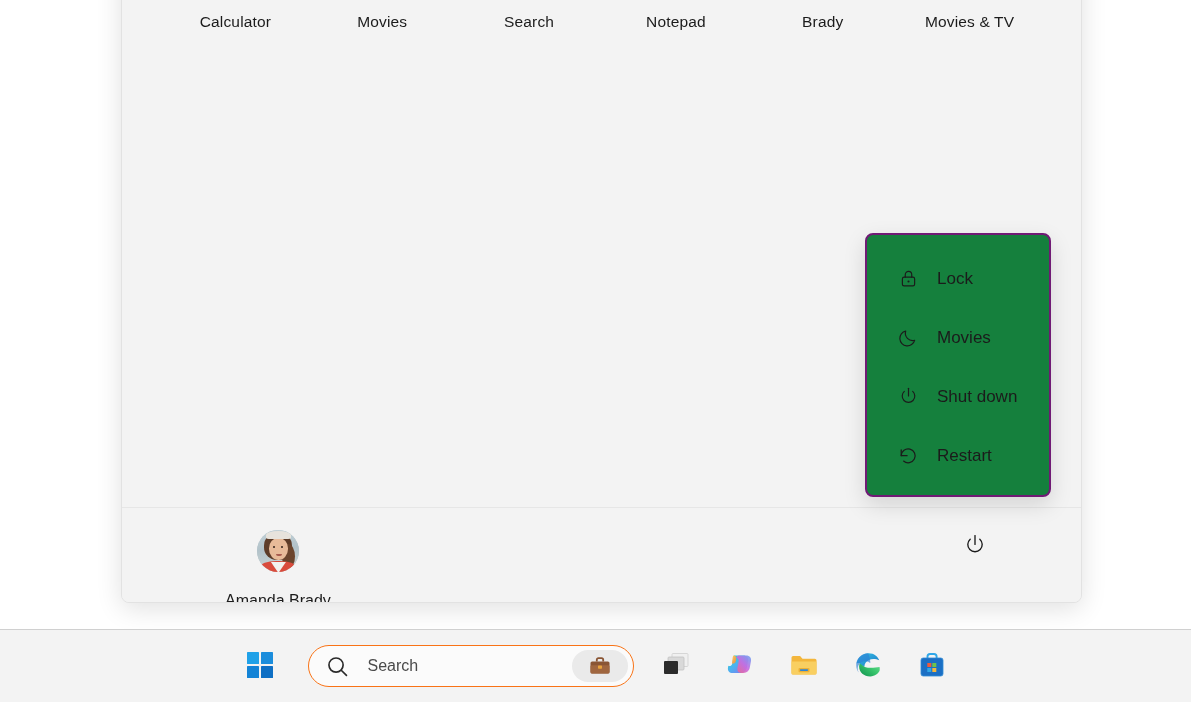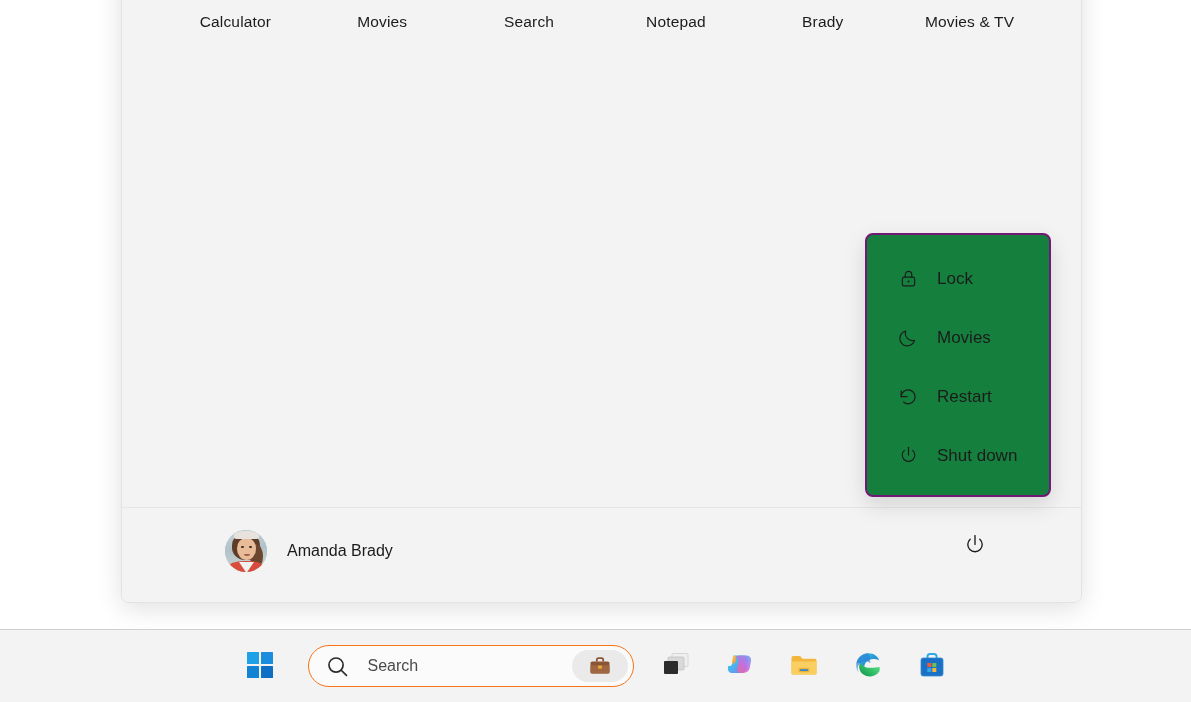--- a/index.html
+++ b/index.html
@@ -82,20 +82,21 @@
   }
   #account-row {
     position: absolute;
     left: 98px;
     top: 17px;
     display: flex;
     align-items: center;
     gap: 20px;
     padding: 5px 10px 5px 5px;
     border-radius: 6px;
+    flex-direction: column;
   }
   #avatar {
     width: 42px;
     height: 42px;
     border-radius: 50%;
     overflow: hidden;
     position: relative;
     background: #b9c6cc;
     flex: none;
   }
@@ -416,36 +417,36 @@
       <span class="flyout-icon">
         <svg width="21" height="21" viewBox="0 0 24 24" fill="none" stroke="#1b1b1b" stroke-width="1.35" stroke-linecap="round" stroke-linejoin="round">
           <path d="M19 15.2A8.4 8.4 0 0 1 8.8 4.6a8.6 8.6 0 1 0 10.2 10.6z"></path>
         </svg>
       </span>
       <span class="flyout-label">Movies</span>
     </div>
 
     <div class="flyout-item">
       <span class="flyout-icon">
+        <svg width="21" height="21" viewBox="0 0 24 24" fill="none" stroke="#1b1b1b" stroke-width="1.35" stroke-linecap="round">
+          <path d="M7.2 6.2a7.2 7.2 0 1 0 9.6 0"></path>
+          <line x1="12" y1="2.6" x2="12" y2="11.4"></line>
+        </svg>
+      </span>
+      <span class="flyout-label">Shut down</span>
+    </div>
+
+    <div class="flyout-item">
+      <span class="flyout-icon">
         <svg width="22" height="22" viewBox="0 0 24 24" fill="none" stroke="#1b1b1b" stroke-width="1.35" stroke-linecap="round" stroke-linejoin="round">
           <path d="M4.6 11.6a7.6 7.6 0 1 1 2.6 5.9"></path>
           <polyline points="4.6,5.2 4.6,11.7 11,11.7"></polyline>
         </svg>
       </span>
       <span class="flyout-label">Restart</span>
-    </div>
-
-    <div class="flyout-item">
-      <span class="flyout-icon">
-        <svg width="21" height="21" viewBox="0 0 24 24" fill="none" stroke="#1b1b1b" stroke-width="1.35" stroke-linecap="round">
-          <path d="M7.2 6.2a7.2 7.2 0 1 0 9.6 0"></path>
-          <line x1="12" y1="2.6" x2="12" y2="11.4"></line>
-        </svg>
-      </span>
-      <span class="flyout-label">Shut down</span>
     </div>
 
   </div>
 
   <div id="taskbar">
     <div id="taskbar-center">
 
       <button class="tb-button">
         <span>
           <svg width="28" height="28" viewBox="0 0 28 28">

